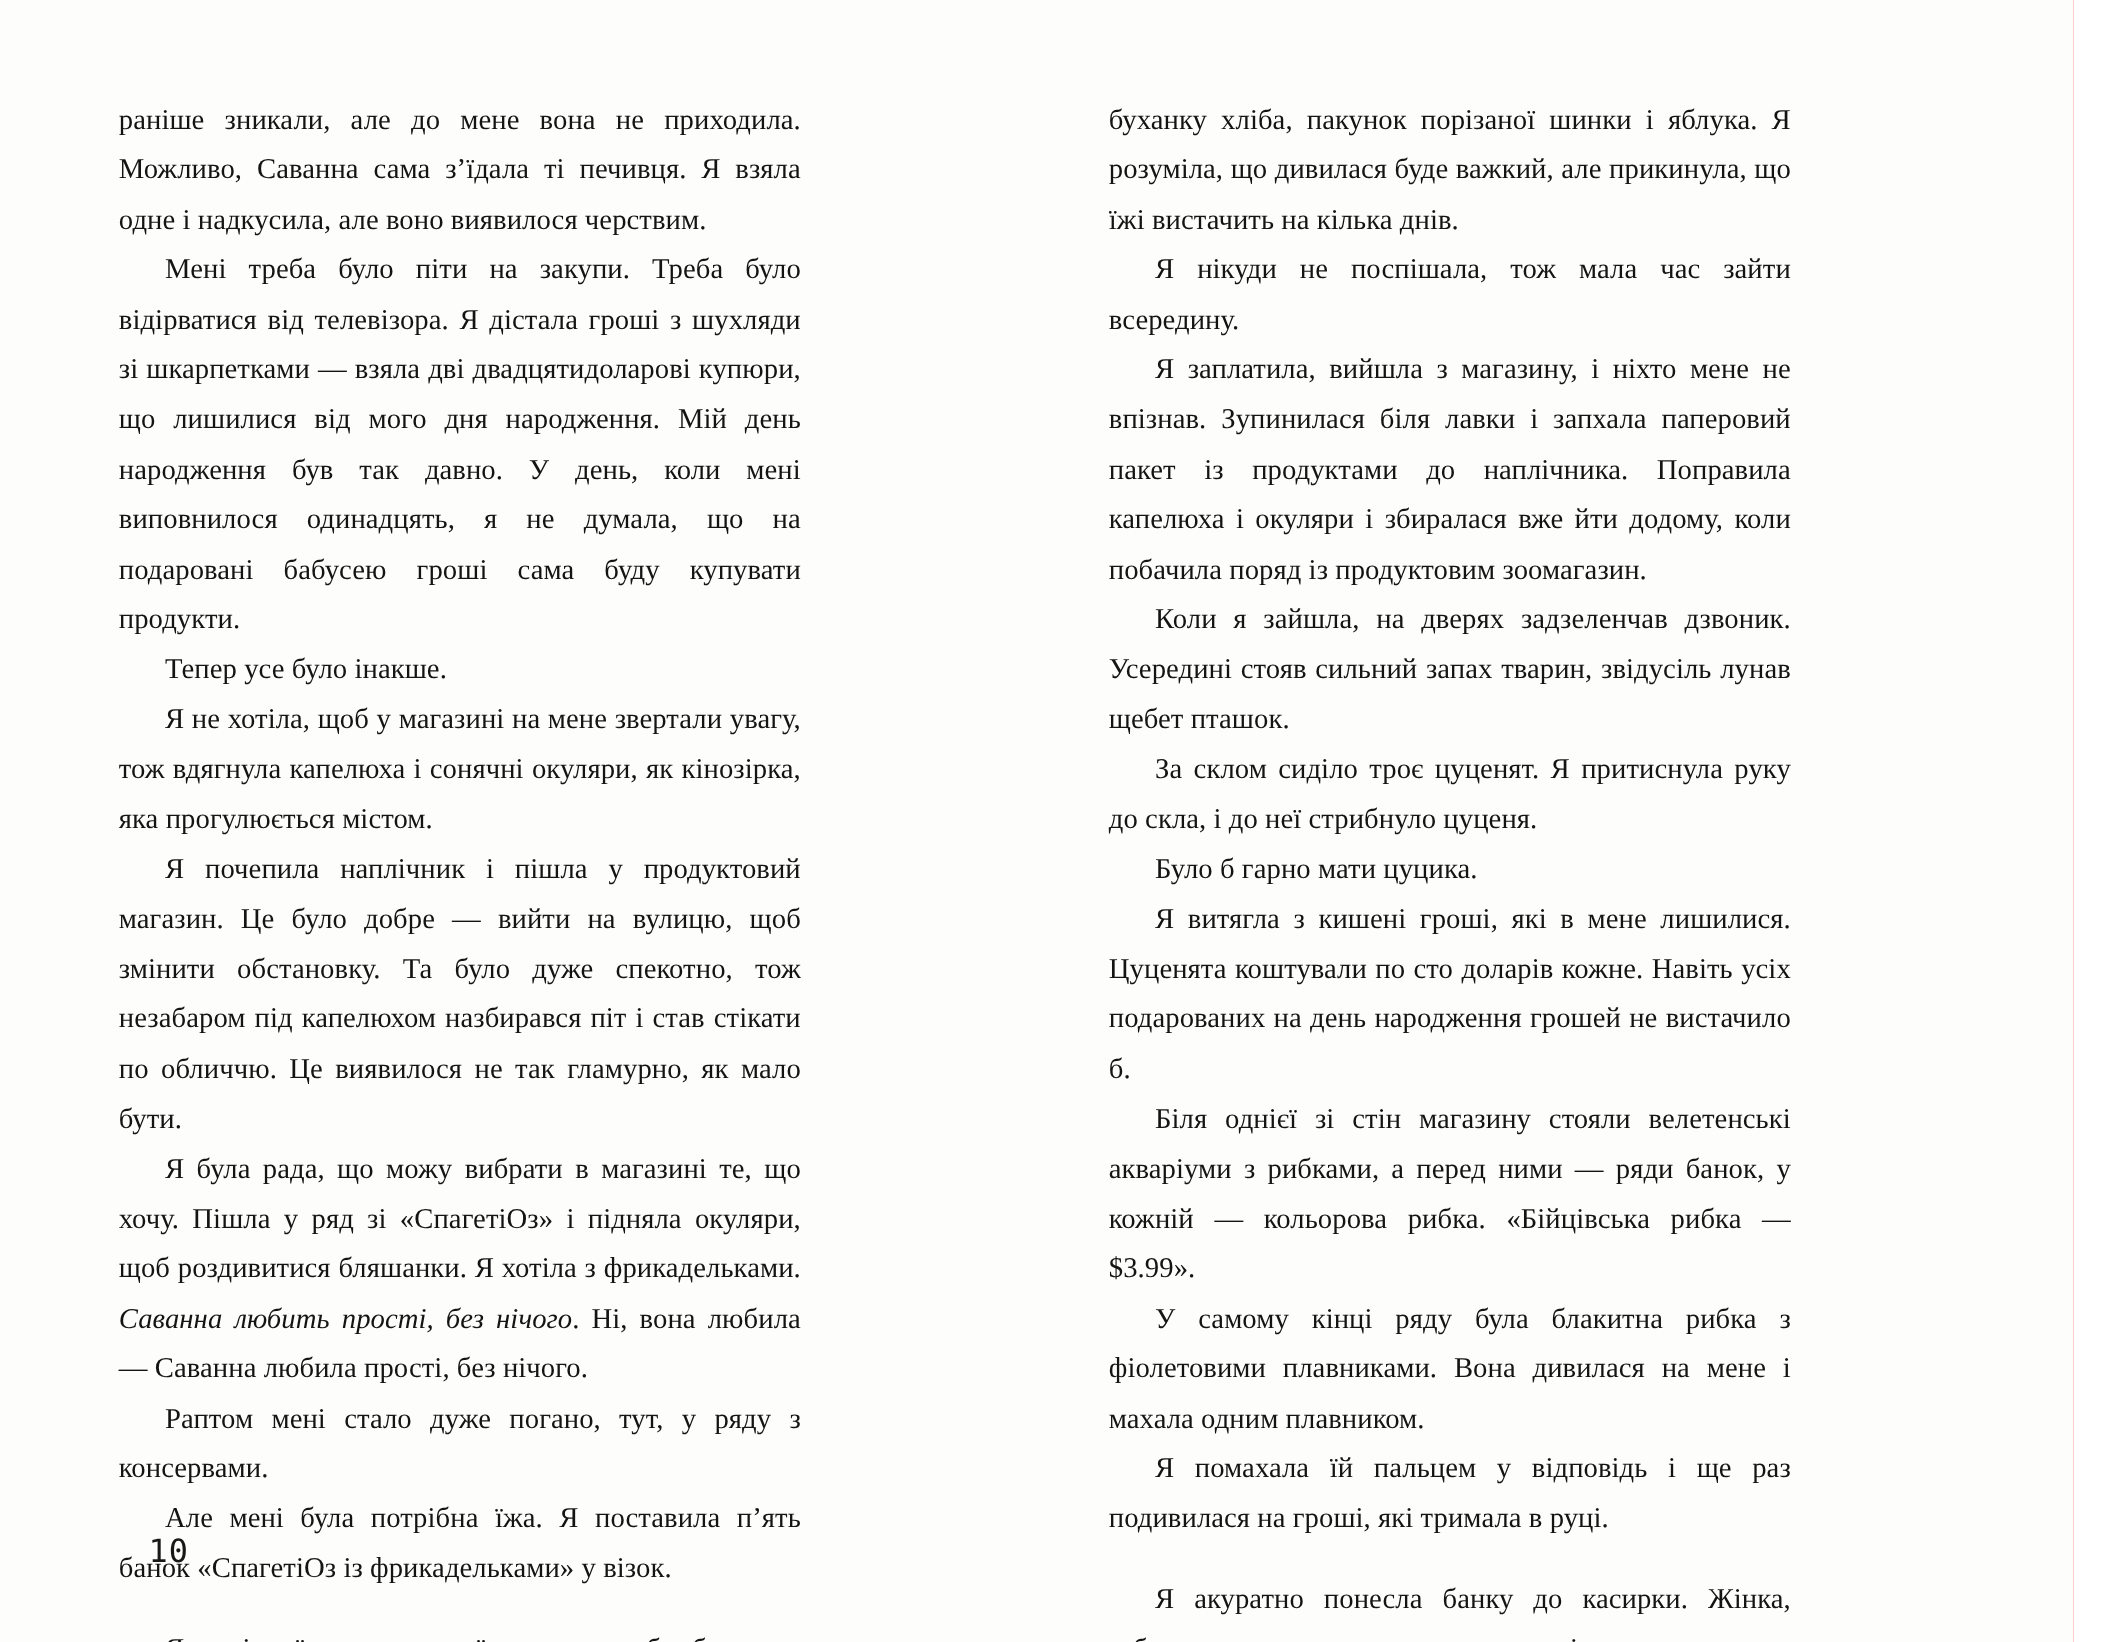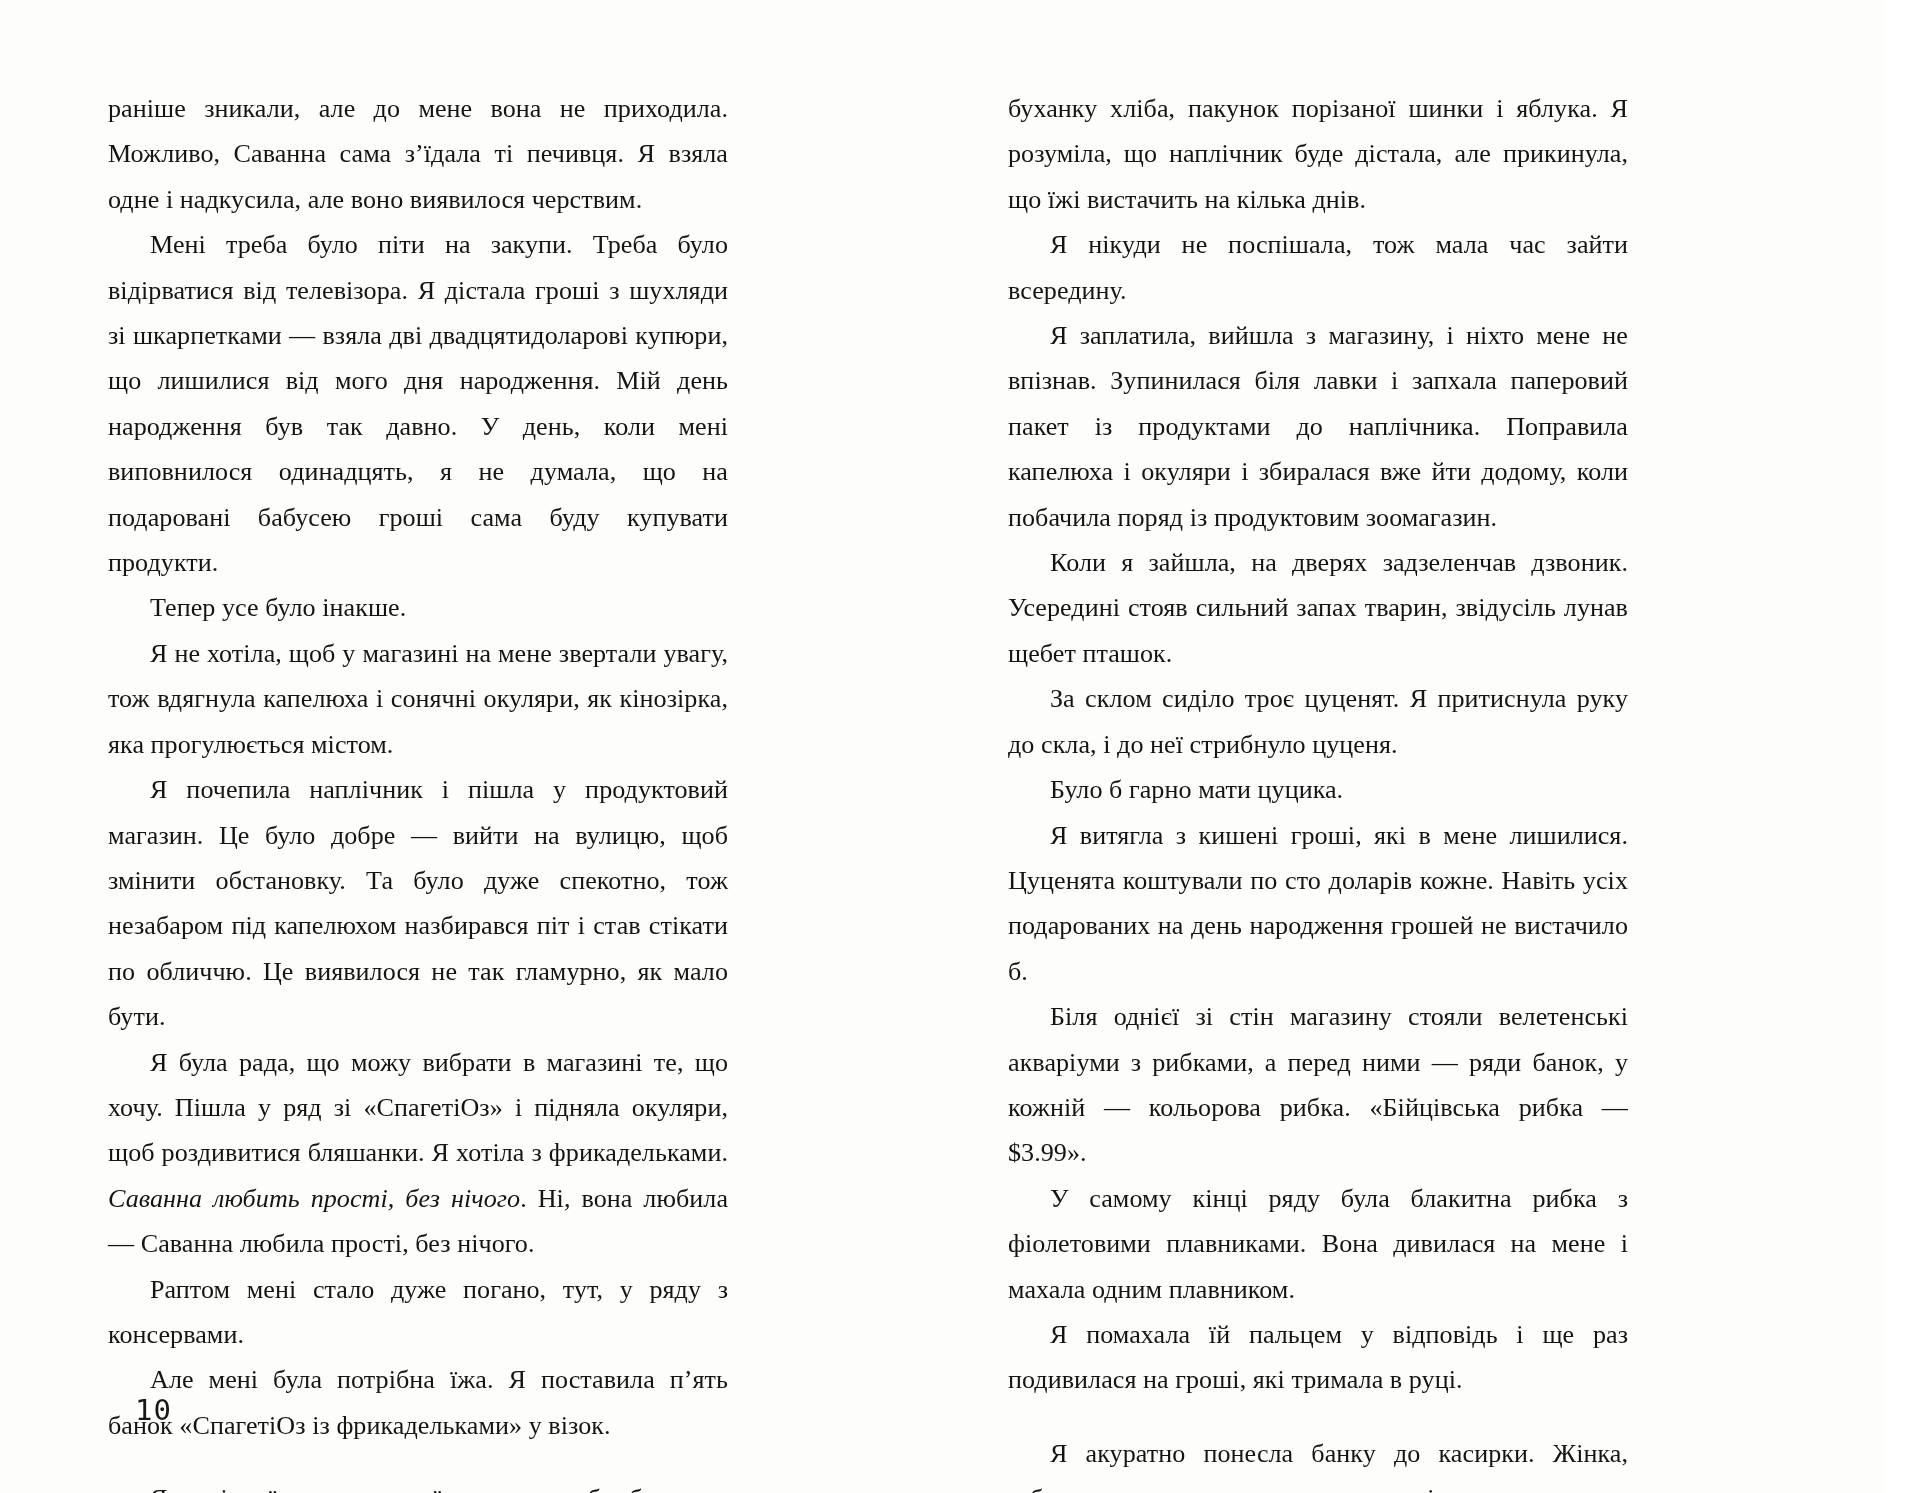--- a/index.html
+++ b/index.html
@@ -95,21 +95,21 @@
       </p>
       <p>Раптом мені стало дуже погано, тут, у ряду з консервами.</p>
       <p>Але мені була потрібна їжа. Я поставила п’ять банок «СпагетіОз із фрикадельками» у візок.</p>
       <p>Я хотіла їсти здорову їжу, тож треба було ще купити овочів. Взяла дві бляшанки кукурудзи і одну — зелених бобів. Взяла коробку пластівців, два літри молока,</p>
     </div>
     <div class="folio">10</div>
   </div>
 
   <div class="page page-right">
     <div class="text-block">
-      <p class="no-indent">буханку хліба, пакунок порізаної шинки і яблука. Я розуміла, що наплічник буде дістала, але прикинула, що їжі вистачить на кілька днів.</p>
+      <p class="no-indent">буханку хліба, пакунок порізаної шинки і яблука. Я розуміла, що дивилася буде важкий, але прикинула, що їжі вистачить на кілька днів.</p>
       <p>Я нікуди не поспішала, тож мала час зайти всередину.</p>
       <p>Я заплатила, вийшла з магазину, і ніхто мене не впізнав. Зупинилася біля лавки і запхала паперовий пакет із продуктами до наплічника. Поправила капелюха і окуляри і збиралася вже йти додому, коли побачила поряд із продуктовим зоомагазин.</p>
       <p>Коли я зайшла, на дверях задзеленчав дзвоник. Усередині стояв сильний запах тварин, звідусіль лунав щебет пташок.</p>
       <p>За склом сиділо троє цуценят. Я притиснула руку до скла, і до неї стрибнуло цуценя.</p>
       <p>Було б гарно мати цуцика.</p>
       <p>Я витягла з кишені гроші, які в мене лишилися. Цуценята коштували по сто доларів кожне. Навіть усіх подарованих на день народження грошей не вистачило б.</p>
       <p>Біля однієї зі стін магазину стояли велетенські акваріуми з рибками, а перед ними — ряди банок, у кожній — кольорова рибка. «Бійцівська рибка — $3.99».</p>
       <p>У самому кінці ряду була блакитна рибка з фіолетовими плавниками. Вона дивилася на мене і махала одним плавником.</p>
       <p>Я помахала їй пальцем у відповідь і ще раз подивилася на гроші, які тримала в руці.</p>
       <p>Я акуратно понесла банку до касирки. Жінка, забачивши мене, витягла ще пакунок із кормом:</p>

